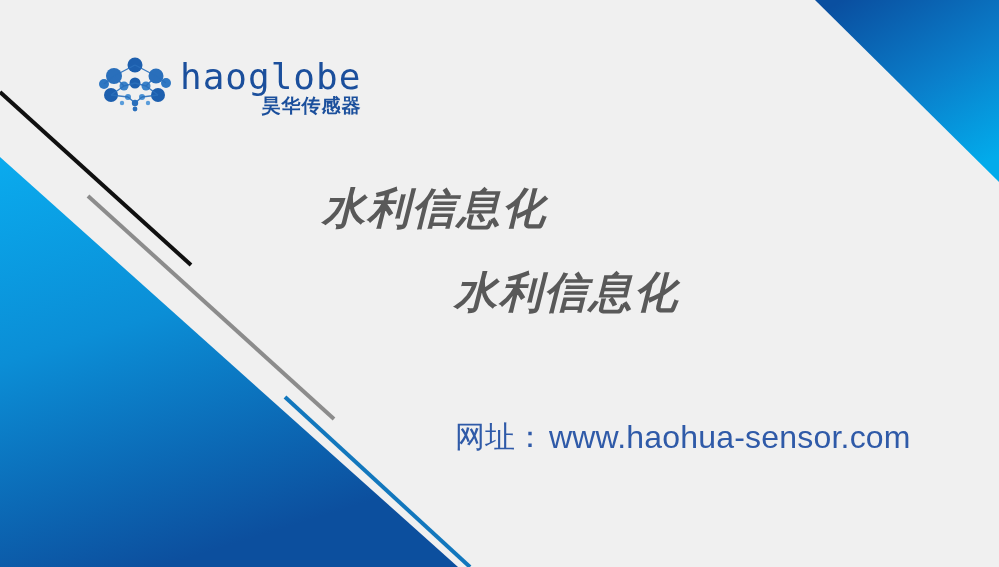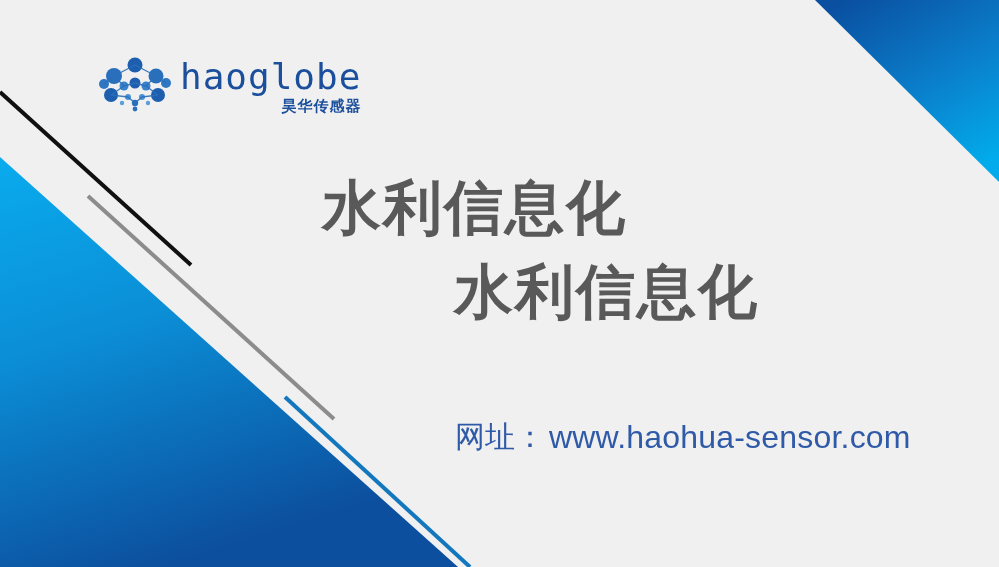--- a/index.html
+++ b/index.html
@@ -45,41 +45,42 @@
   }
   .logo-wordmark {
     font-family: "DejaVu Sans Mono", "Liberation Mono", monospace;
     font-size: 36px;
     line-height: 36px;
     letter-spacing: 1px;
     color: #1b4f9c;
     font-weight: 400;
   }
   .logo-sub {
-    font-size: 15px;
+    font-size: 19px;
     line-height: 17px;
     font-weight: bold;
     color: #1b4f9c;
     letter-spacing: 1px;
     margin-top: 2px;
   }
   
   .headline {
     position: absolute;
     left: 322px;
     top: 166px;
     width: 600px;
   }
   .headline-line {
-    font-size: 59px;
+    font-size: 43px;
     line-height: 84px;
     font-weight: bold;
     color: #595959;
     letter-spacing: 2px;
     white-space: nowrap;
+    font-style: italic;
   }
   .headline-line.l2 {
     padding-left: 132px;
   }
   
   .website {
     position: absolute;
     left: 455px;
     top: 418px;
     display: flex;

